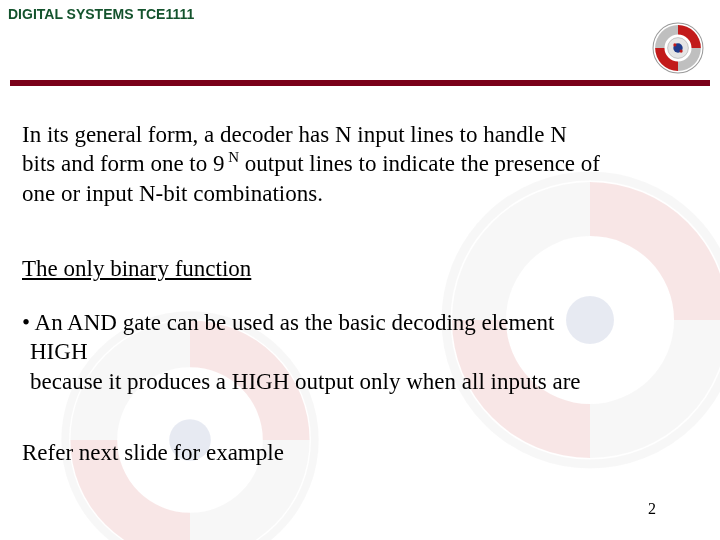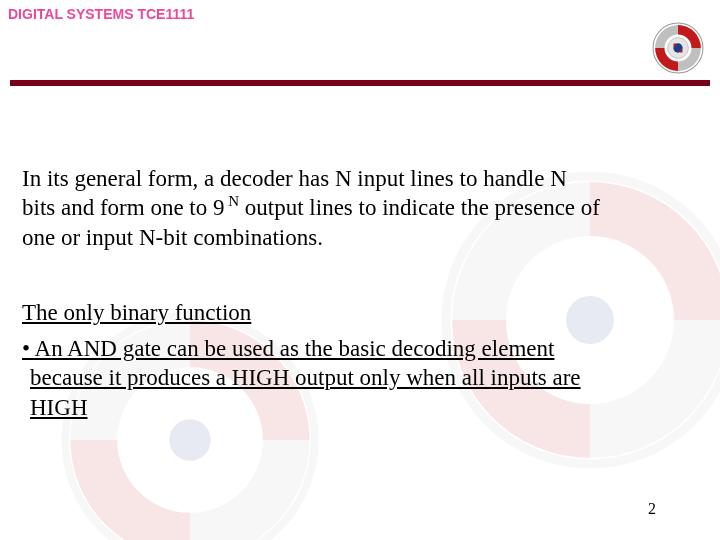--- a/index.html
+++ b/index.html
@@ -13,21 +13,21 @@
     position: relative;
     height: 82px;
   }
   .course-title {
     position: absolute;
     top: 6px;
     left: 8px;
     font-family: Arial, Helvetica, sans-serif;
     font-weight: bold;
     font-size: 14px;
-    color: #ec4899;
+    color: #14532d;
     text-align: center;
   }
   .logo {
     position: absolute;
     top: 22px;
     right: 16px;
     width: 52px;
     height: 52px;
   }
   .rule {
@@ -40,24 +40,24 @@
   }
   .content {
     position: absolute;
     top: 120px;
     left: 22px;
     right: 0;
     font-size: 23px;
     color: #000;
     line-height: 1.28;
   }
-  .para1 { margin-bottom: 46px; margin-top: 44px; }
+  .para1 { margin-bottom: 46px; }
   .underline { text-decoration: underline; }
   .super { font-size: 15px; vertical-align: super; line-height: 0; }
-  .bullet-block { margin-top: 6px; text-decoration: underline; }
+  .bullet-block { margin-top: 24px; }
   .indent { padding-left: 8px; }
   .para-final { margin-top: 42px; }
   .page-number {
     position: absolute;
     bottom: 22px;
     right: 64px;
     font-size: 16px;
     font-family: "Times New Roman", Times, serif;
     color: #000;
   }
@@ -118,20 +118,21 @@
     <div>
       <span>bits and form one to 9</span><span class="super"> N</span><span> output lines to indicate the presence of</span>
     </div>
     <div>one or input N-bit combinations.</div>
   </div>
 
   <div>
     <div class="underline">The only binary function</div>
     <div class="bullet-block">
       <div>• An AND gate can be used as the basic decoding element</div>
+      <div class="indent">HIGH</div>
       <div class="indent">because it produces a HIGH output only when all inputs are</div>
-      <div class="indent">HIGH</div>
     </div>
   </div>
 
+  <div class="para-final">Refer next slide for example</div>
 </div>
 
 <div class="page-number">2</div>
 
 </body></html>

